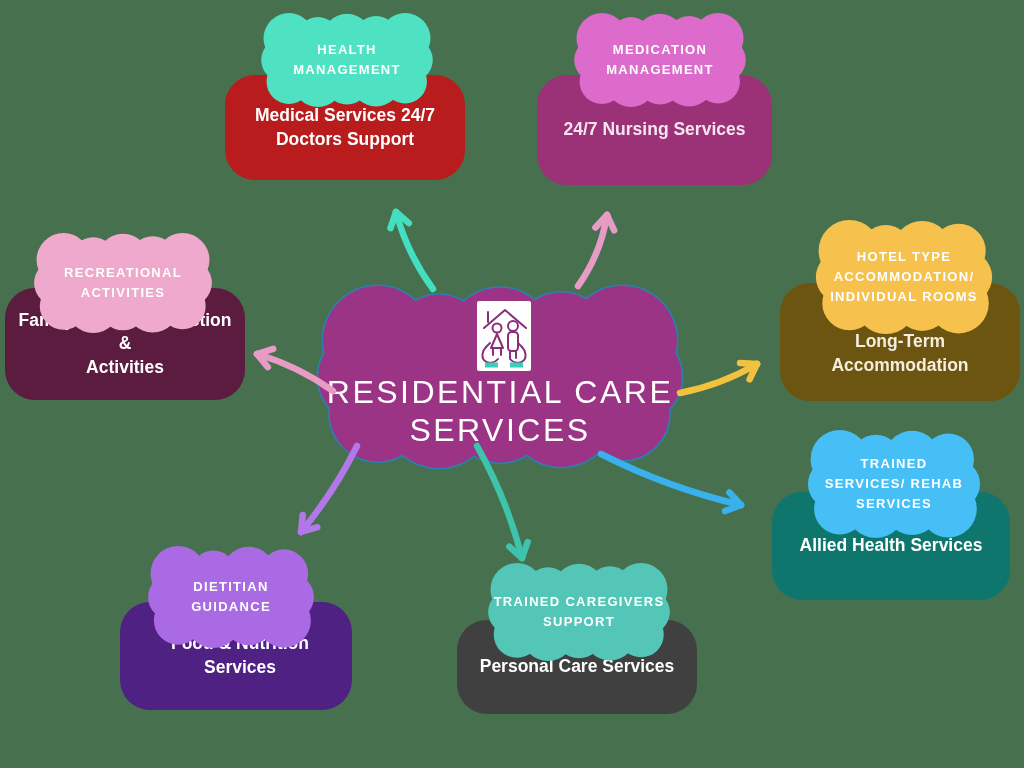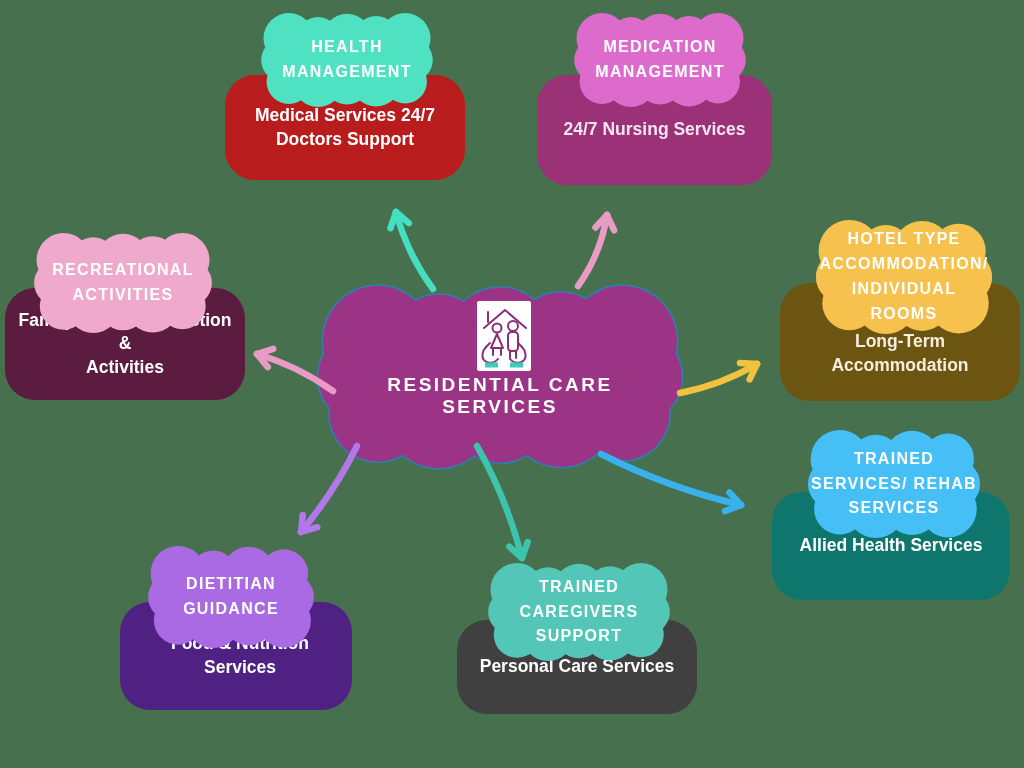--- a/index.html
+++ b/index.html
@@ -14,36 +14,36 @@
   #arrows{position:absolute;left:0;top:0;z-index:2;pointer-events:none;}
   .node .box{z-index:3;}
   .node .badge{z-index:4;}
 
   .cloud{position:absolute;left:0;top:0;overflow:visible;}
 
   
   .center-icon{position:absolute;left:155px;top:15px;width:54px;height:70px;}
   .center-title{
     position:absolute;left:0;top:88px;width:100%;
-    text-align:center;color:#FFFFFF;font-weight:700;
-    font-size:19px;letter-spacing:2.5px;line-height:1.18;
+    text-align:center;color:#FFFFFF;font-weight:400;
+    font-size:32px;letter-spacing:2.5px;line-height:1.18;
   }
 
   
   .box{
     position:absolute;border-radius:30px;
     display:flex;flex-direction:column;align-items:center;justify-content:center;
     font-weight:700;font-size:17.5px;line-height:1.35;text-align:center;
     color:#fff;padding:0 8px;box-sizing:border-box;
   }
   .badge{position:absolute;}
   .badge-text{
     position:absolute;inset:0;
     display:flex;flex-direction:column;align-items:center;justify-content:center;
-    color:#FFFFFF;font-weight:700;font-size:16px;letter-spacing:1.3px;
+    color:#FFFFFF;font-weight:700;font-size:13px;letter-spacing:1.3px;
     line-height:1.55;text-align:center;
   }
 
   
   #n-health   .box  {left:225px;top:75px;width:240px;height:105px;}
   #n-health   .badge{left:263px;top:13px;width:168px;height:94px;}
 
   #n-medication .box  {left:537px;top:75px;width:235px;height:110px;}
   #n-medication .badge{left:576px;top:13px;width:168px;height:94px;}
 

